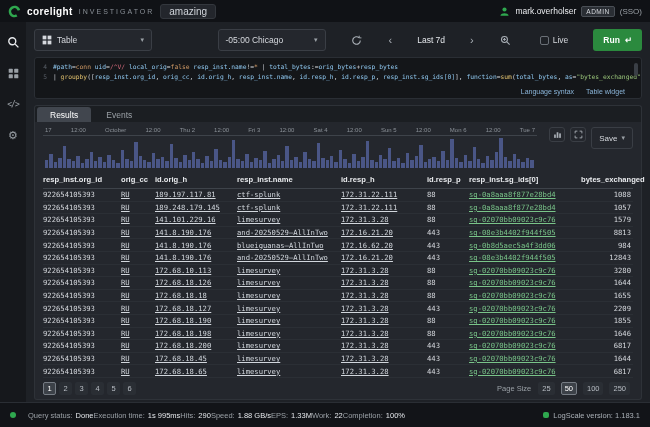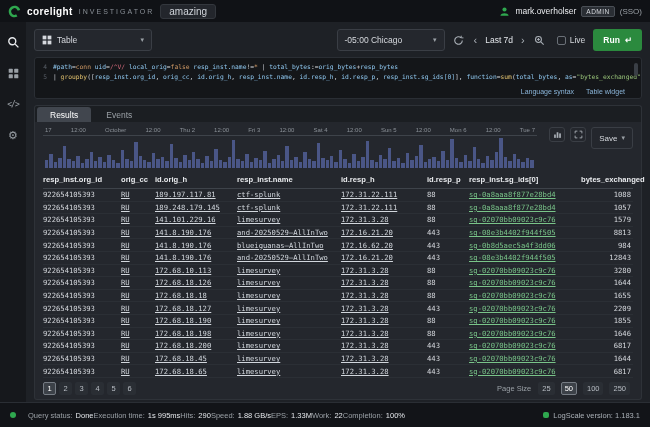--- a/index.html
+++ b/index.html
@@ -26,21 +26,21 @@
   .side-icon { width:16px; height:16px; color:#9aa0a6; display:flex; align-items:center;
                justify-content:center; font-size:11px; }
   .side-icon.active { color:#e8eaed; }
   .side-icon.code-glyph { font-size:8px; font-family:"DejaVu Sans Mono",monospace; letter-spacing:-1px; }
 
   
   .content { position:absolute; top:22px; left:26px; right:0; bottom:25px; background:#1e2126;
              padding:6px 8px 0 8px; }
 
   
-  .toolbar { display:flex; align-items:center; gap:5px; height:24px; }
+  .toolbar { display:flex; align-items:center; gap:22px; height:24px; }
   .select { display:flex; align-items:center; gap:5px; background:#24272d; border:1px solid #3a3e45;
             border-radius:3px; height:22px; padding:0 7px; font-size:8.5px; color:#d6d9de; }
   .select .caret { margin-left:auto; }
   .sel-table { width:118px; }
   .sel-queries { width:84px; }
   .sel-tz { width:108px; }
   .caret { font-size:7px; color:#9aa0a6; }
   .icon-btn { width:18px; height:20px; display:flex; align-items:center; justify-content:center;
               color:#aab0b7; font-size:11px; }
   .chev { font-size:11px; color:#aab0b7; padding:0 1px; }

